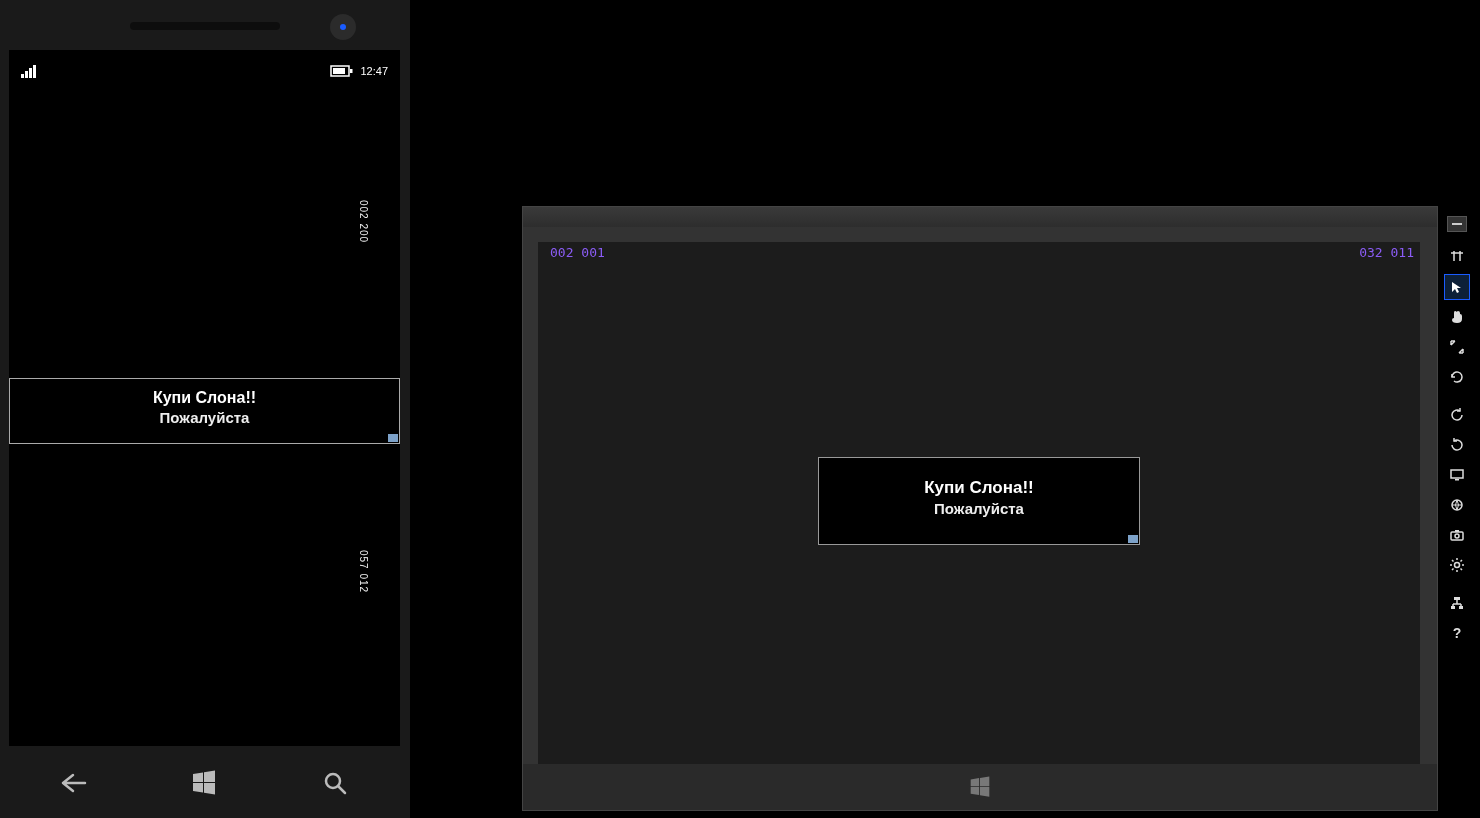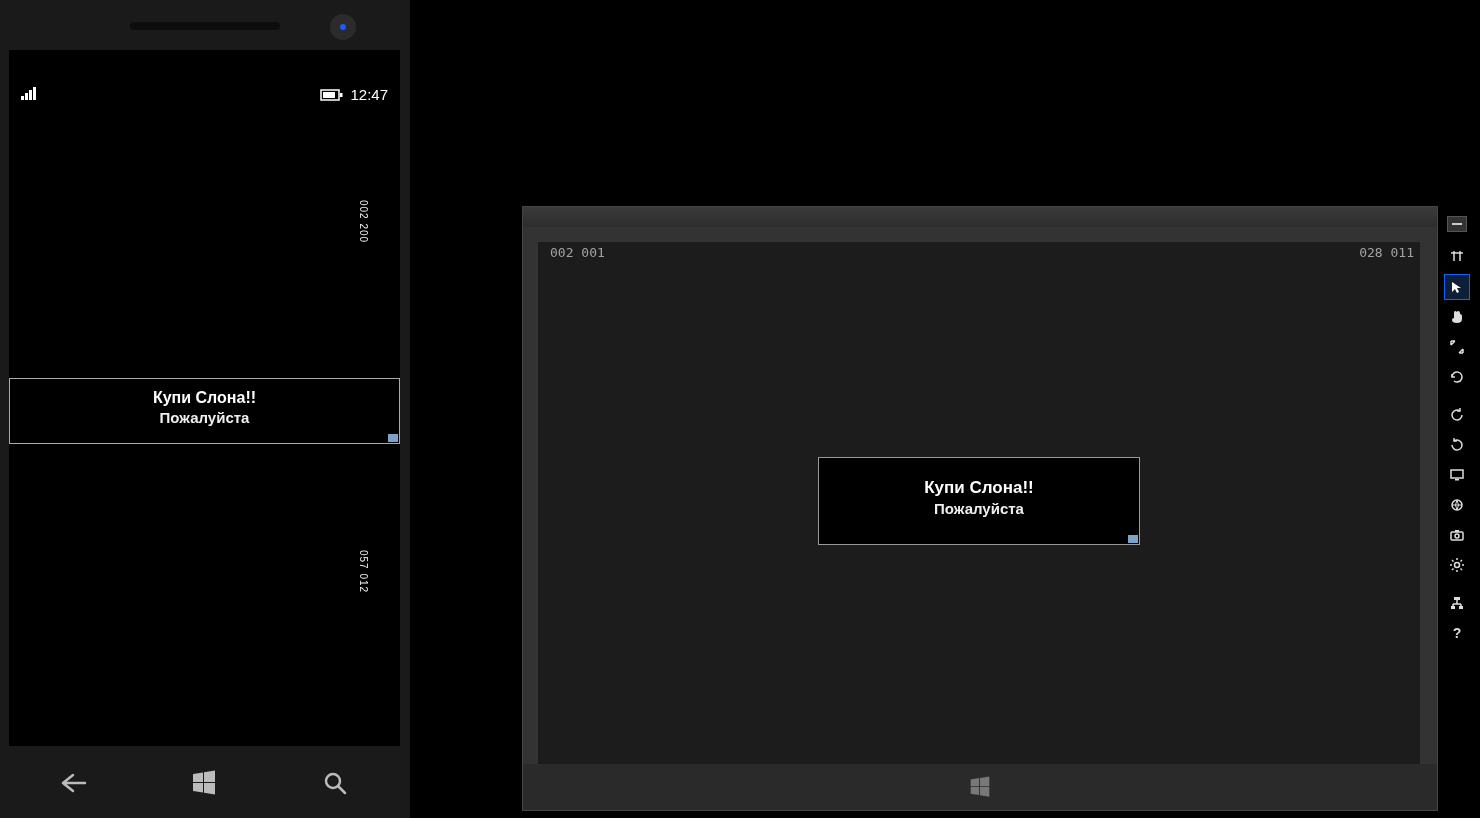--- a/index.html
+++ b/index.html
@@ -33,24 +33,23 @@
   .phone-screen {
     position: absolute;
     left: 9px; top: 50px;
     width: 391px; height: 696px;
     background: #000;
   }
   .status-bar {
     position: absolute;
     top: 0; left: 0; right: 0;
     height: 28px;
-    display: flex; align-items: flex-start; justify-content: space-between;
+    display: flex; align-items: flex-end; justify-content: space-between;
     padding: 0 12px;
-    font-size: 15px;
-    margin-top: 36px;
+    font-size: 11px;
   }
   .status-left, .status-right { display:flex; align-items:center; gap:6px; }
   .signal-icon, .battery-icon { display:inline-block; }
   .signal-icon svg, .battery-icon svg { display:block; }
   .ad-box {
     position: absolute;
     left: 0; top: 328px;
     width: 391px; height: 66px;
     border: 1px solid #aaa;
     background: #000;
@@ -106,21 +105,21 @@
     background: #333;
   }
   .tablet-screen {
     width: 882px; height: 522px;
     background: #1c1c1c;
     position: relative;
   }
   .perf-left, .perf-right {
     position: absolute; top: 3px;
     font-size: 13px; font-family: monospace;
-    color: #a3a3a3;
+    color: #8b5cf6;
   }
   .perf-left { left: 12px; }
   .perf-right { right: 6px; }
   .ad-box-tablet {
     position: absolute;
     left: 280px; top: 215px;
     width: 322px; height: 88px;
     border: 1px solid #999;
     background: #000;
     text-align: center;
@@ -227,21 +226,21 @@
         </svg>
     </div>
   </div>
 </div>
 
 <div class="tablet-window">
   <div class="tablet-topbar"></div>
   <div class="tablet-body">
     <div class="tablet-screen">
       <div class="perf-left">002   001</div>
-      <div class="perf-right">028   011</div>
+      <div class="perf-right">032   011</div>
       <div class="ad-box-tablet">
         <div class="ad-title">Купи Слона!!</div>
         <div class="ad-sub">Пожалуйста</div>
         <div class="ad-badge"></div>
       </div>
     </div>
   </div>
   <div class="tablet-bottombar">
     <div>
       <svg width="22" height="22" viewBox="0 0 26 26">

